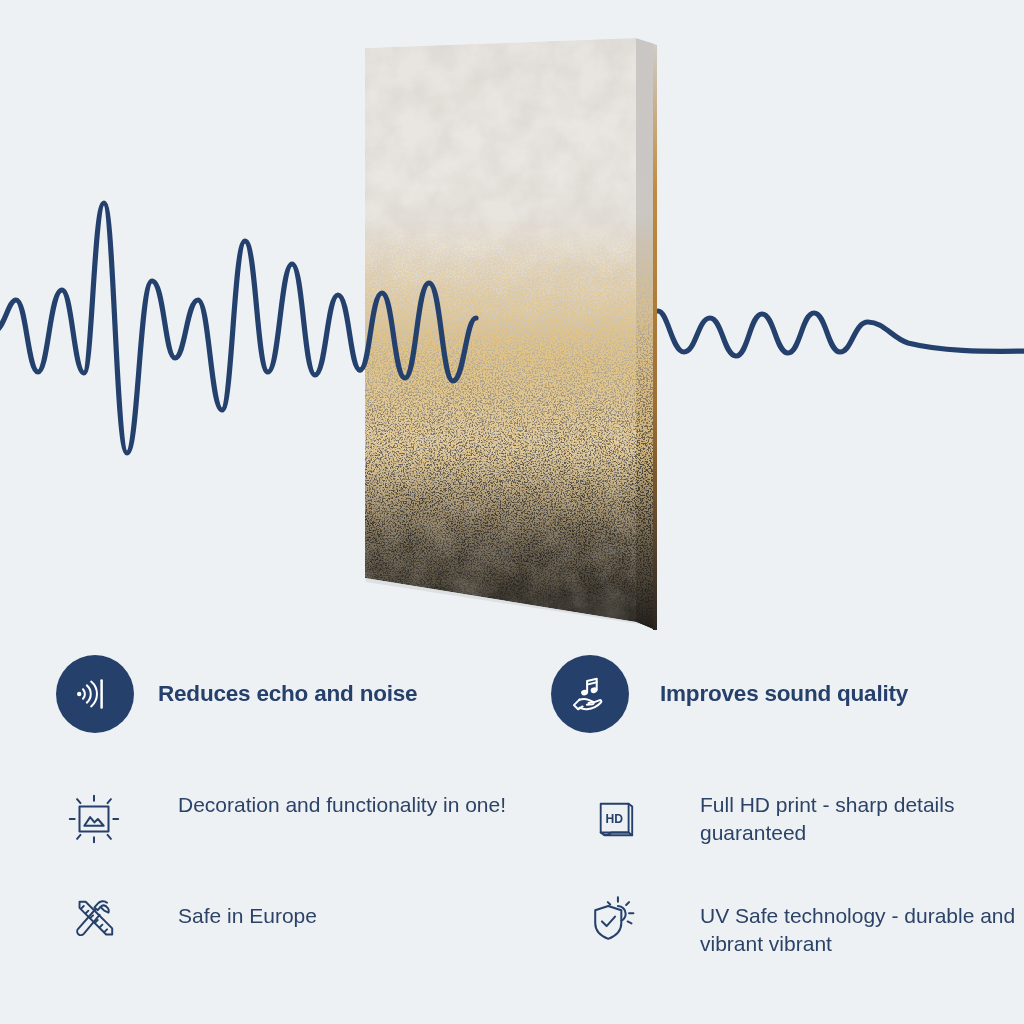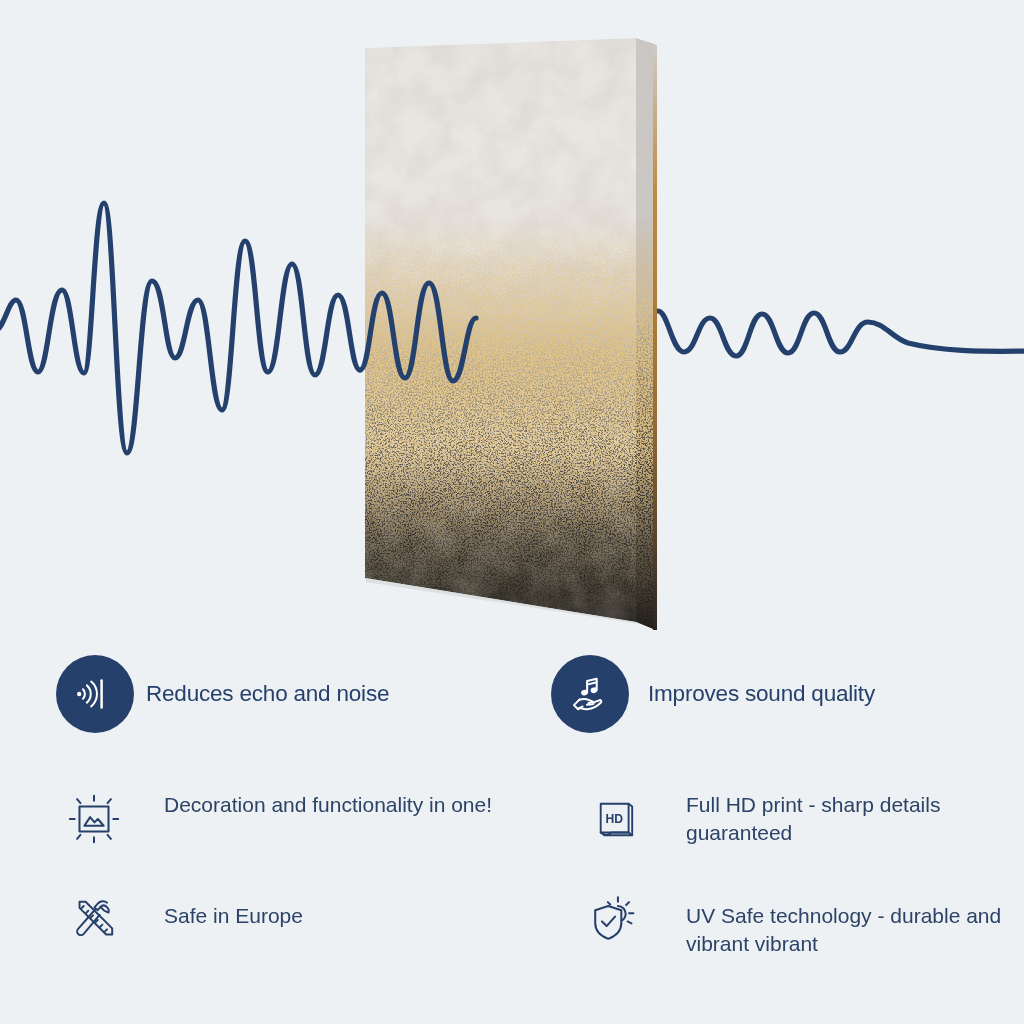--- a/index.html
+++ b/index.html
@@ -47,23 +47,23 @@
     width: 78px;
     height: 78px;
     border-radius: 50%;
     background: #26406c;
     flex: 0 0 78px;
     display: flex;
     align-items: center;
     justify-content: center;
   }
   .badge-title {
-    margin-left: 12px;
+    margin-left: 24px;
     font-size: 22.5px;
-    font-weight: normal;
+    font-weight: bold;
     color: #26406c;
     line-height: 1.25;
     letter-spacing: -0.2px;
     white-space: nowrap;
   }
 
   .feat-row {
     position: absolute;
     display: flex;
     align-items: flex-start;
@@ -75,21 +75,21 @@
 
   .feat-icon {
     width: 64px;
     height: 64px;
     flex: 0 0 64px;
     display: flex;
     align-items: center;
     justify-content: center;
   }
   .feat-text {
-    margin-left: 38px;
+    margin-left: 52px;
     font-size: 21px;
     color: #2c4368;
     line-height: 1.33;
     max-width: 360px;
     padding-top: 4px;
   }
   .feat-row.r2 .feat-text { padding-top: 14px; }
   .feat-row.col-right .feat-text { max-width: 340px; }
 </style>
 </head>

